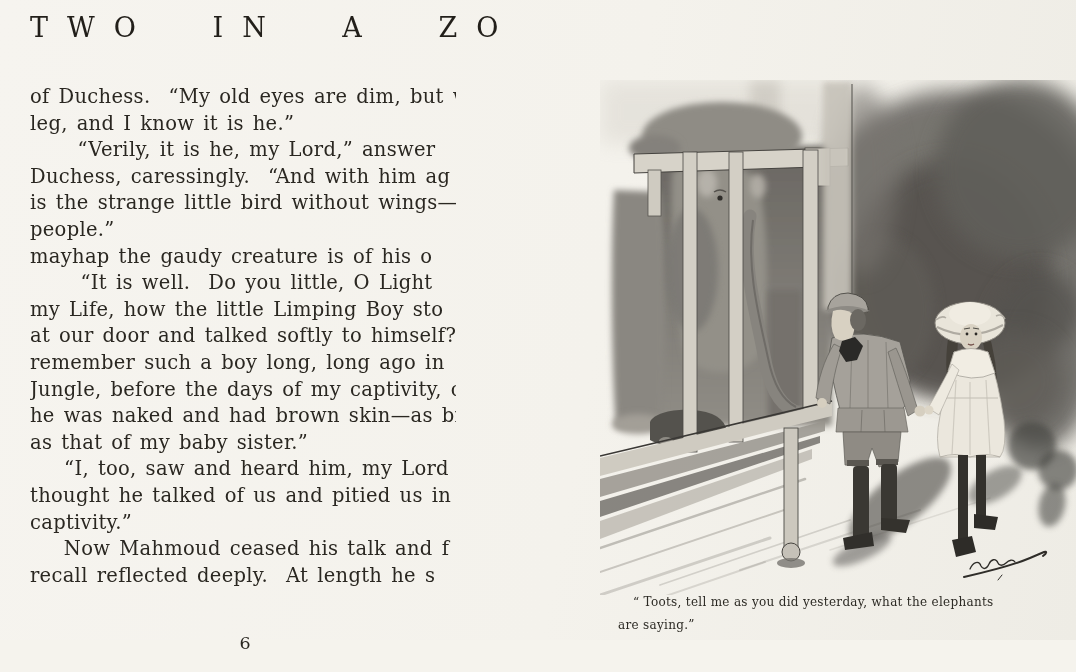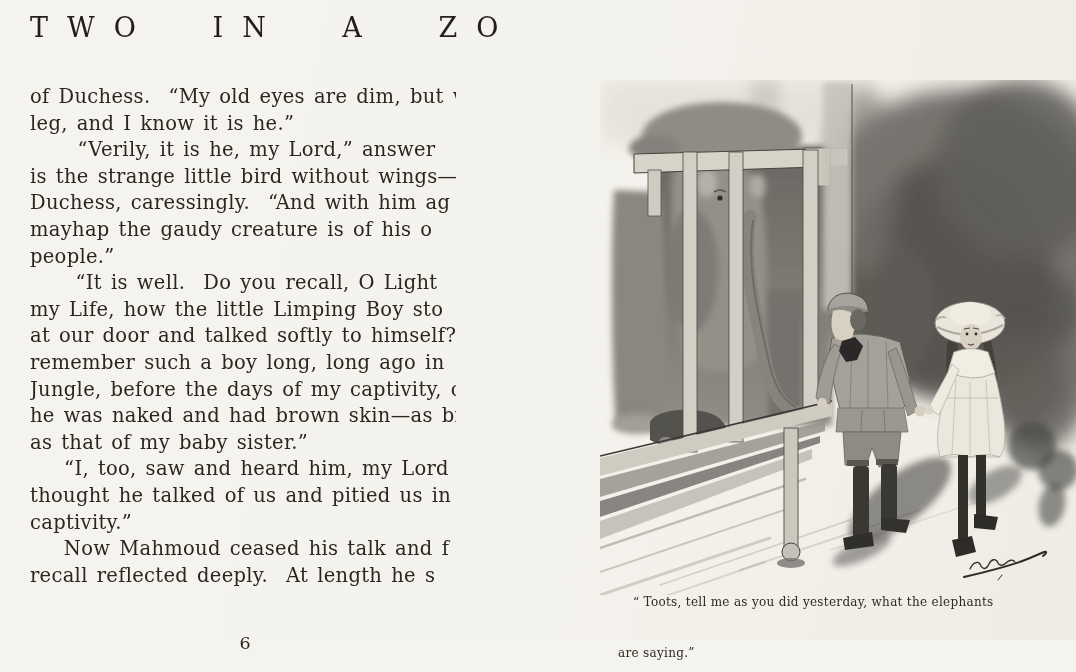--- a/index.html
+++ b/index.html
@@ -28,38 +28,38 @@
   .pagenum{
     position:absolute;left:190px;top:633px;width:110px;
     text-align:center;font-size:17.5px;color:#2a2721;
   }
   .illus{position:absolute;left:600px;top:80px;width:476px;height:515px;}
   .caption{
     position:absolute;left:618px;top:591px;width:446px;
     font-size:12px;line-height:22.5px;letter-spacing:0.3px;color:#2c2a24;
   }
   .cap1{text-indent:15px;white-space:pre;}
-  .cap2{white-space:pre;margin-top:28px;}
+  .cap2{white-space:pre;}
 </style>
 </head>
 <body>
 
 <div class="spread">
 
   <div class="running-head">TWO IN A ZO</div>
 
   <div class="textcol">
     <div class="bl">of Duchess.  “My old eyes are dim, but w</div>
     <div class="bl">leg, and I know it is he.”</div>
     <div class="bl ind">“Verily, it is he, my Lord,” answer</div>
+    <div class="bl">Duchess, caressingly.  “And with him ag</div>
     <div class="bl">is the strange little bird without wings—</div>
-    <div class="bl">Duchess, caressingly.  “And with him ag</div>
+    <div class="bl">people.”</div>
     <div class="bl">mayhap the gaudy creature is of his o</div>
-    <div class="bl">people.”</div>
-    <div class="bl ind">“It is well.  Do you recall, O Light</div>
+    <div class="bl ind">“It is well.  Do you little, O Light</div>
     <div class="bl">my Life, how the little Limping Boy sto</div>
     <div class="bl">at our door and talked softly to himself?</div>
     <div class="bl">remember such a boy long, long ago in</div>
     <div class="bl">Jungle, before the days of my captivity, c</div>
     <div class="bl">he was naked and had brown skin—as bro</div>
     <div class="bl">as that of my baby sister.”</div>
     <div class="bl ind">“I, too, saw and heard him, my Lord</div>
     <div class="bl">thought he talked of us and pitied us in</div>
     <div class="bl">captivity.”</div>
     <div class="bl ind">Now Mahmoud ceased his talk and f</div>

